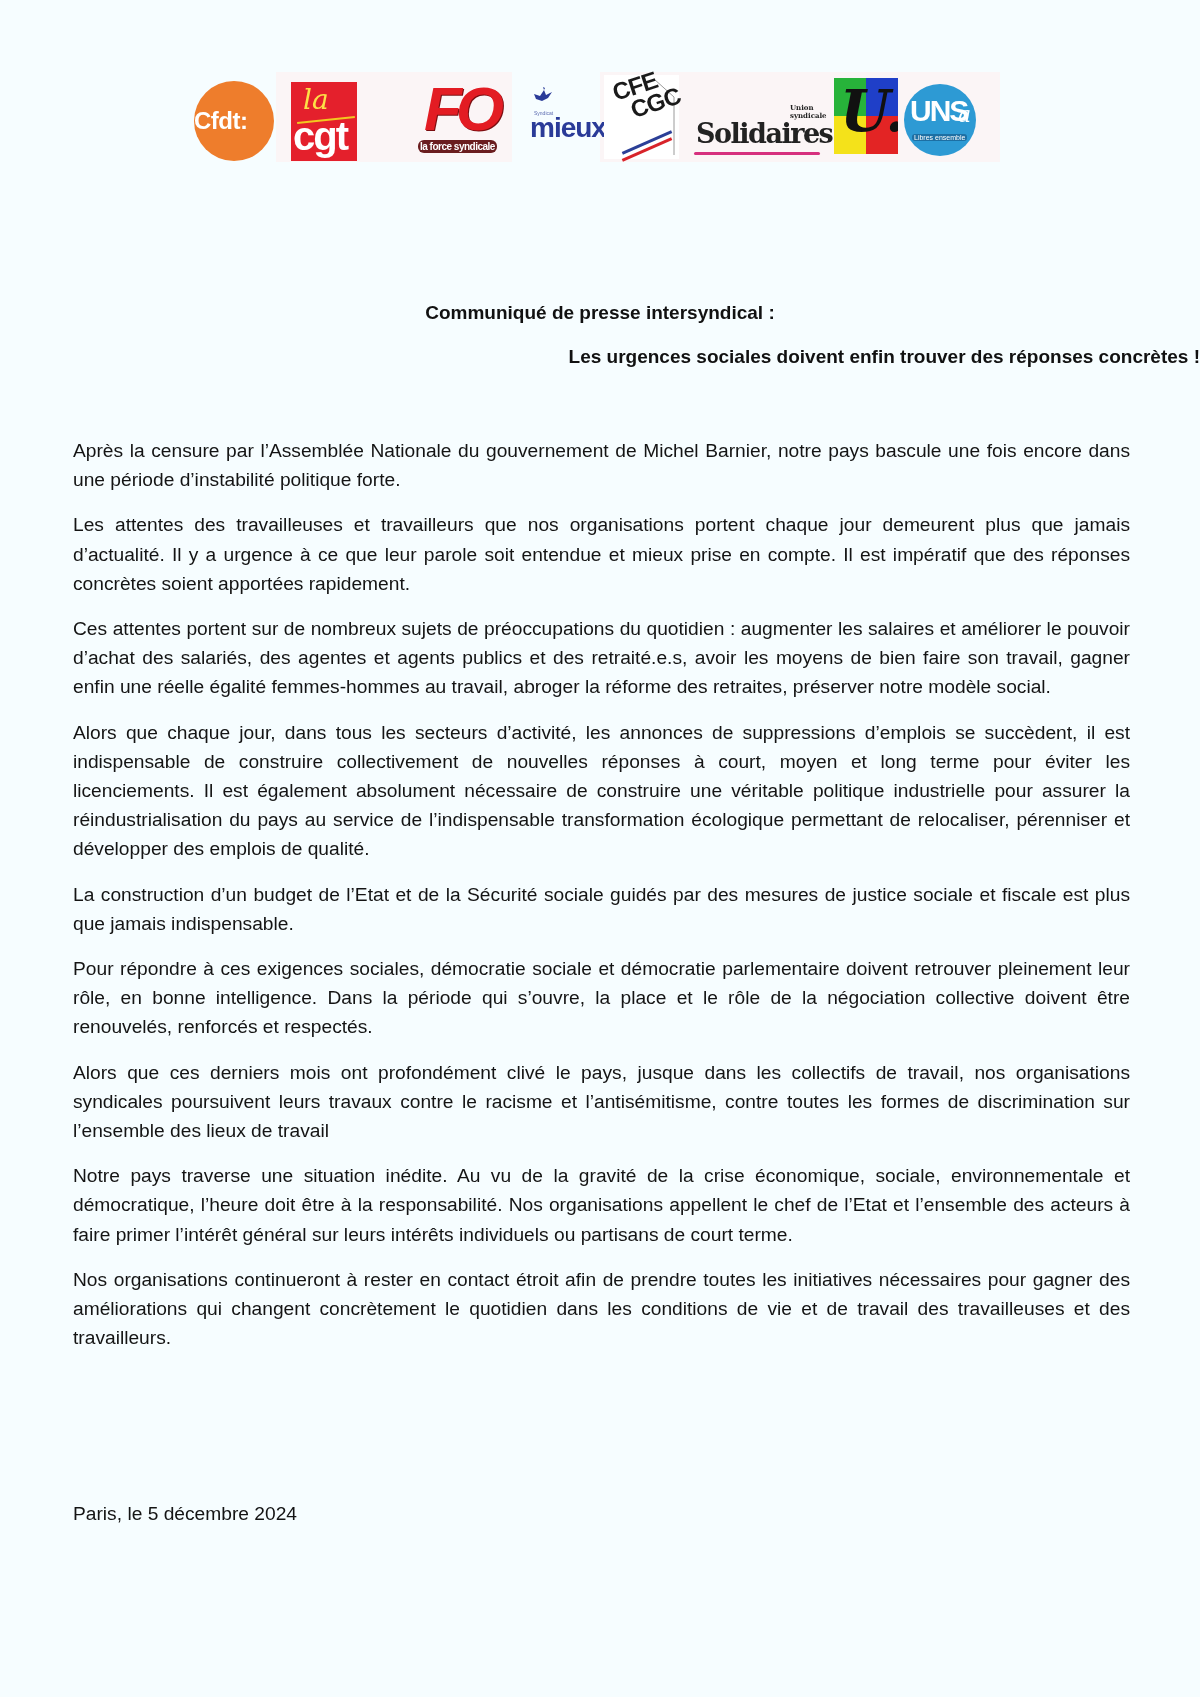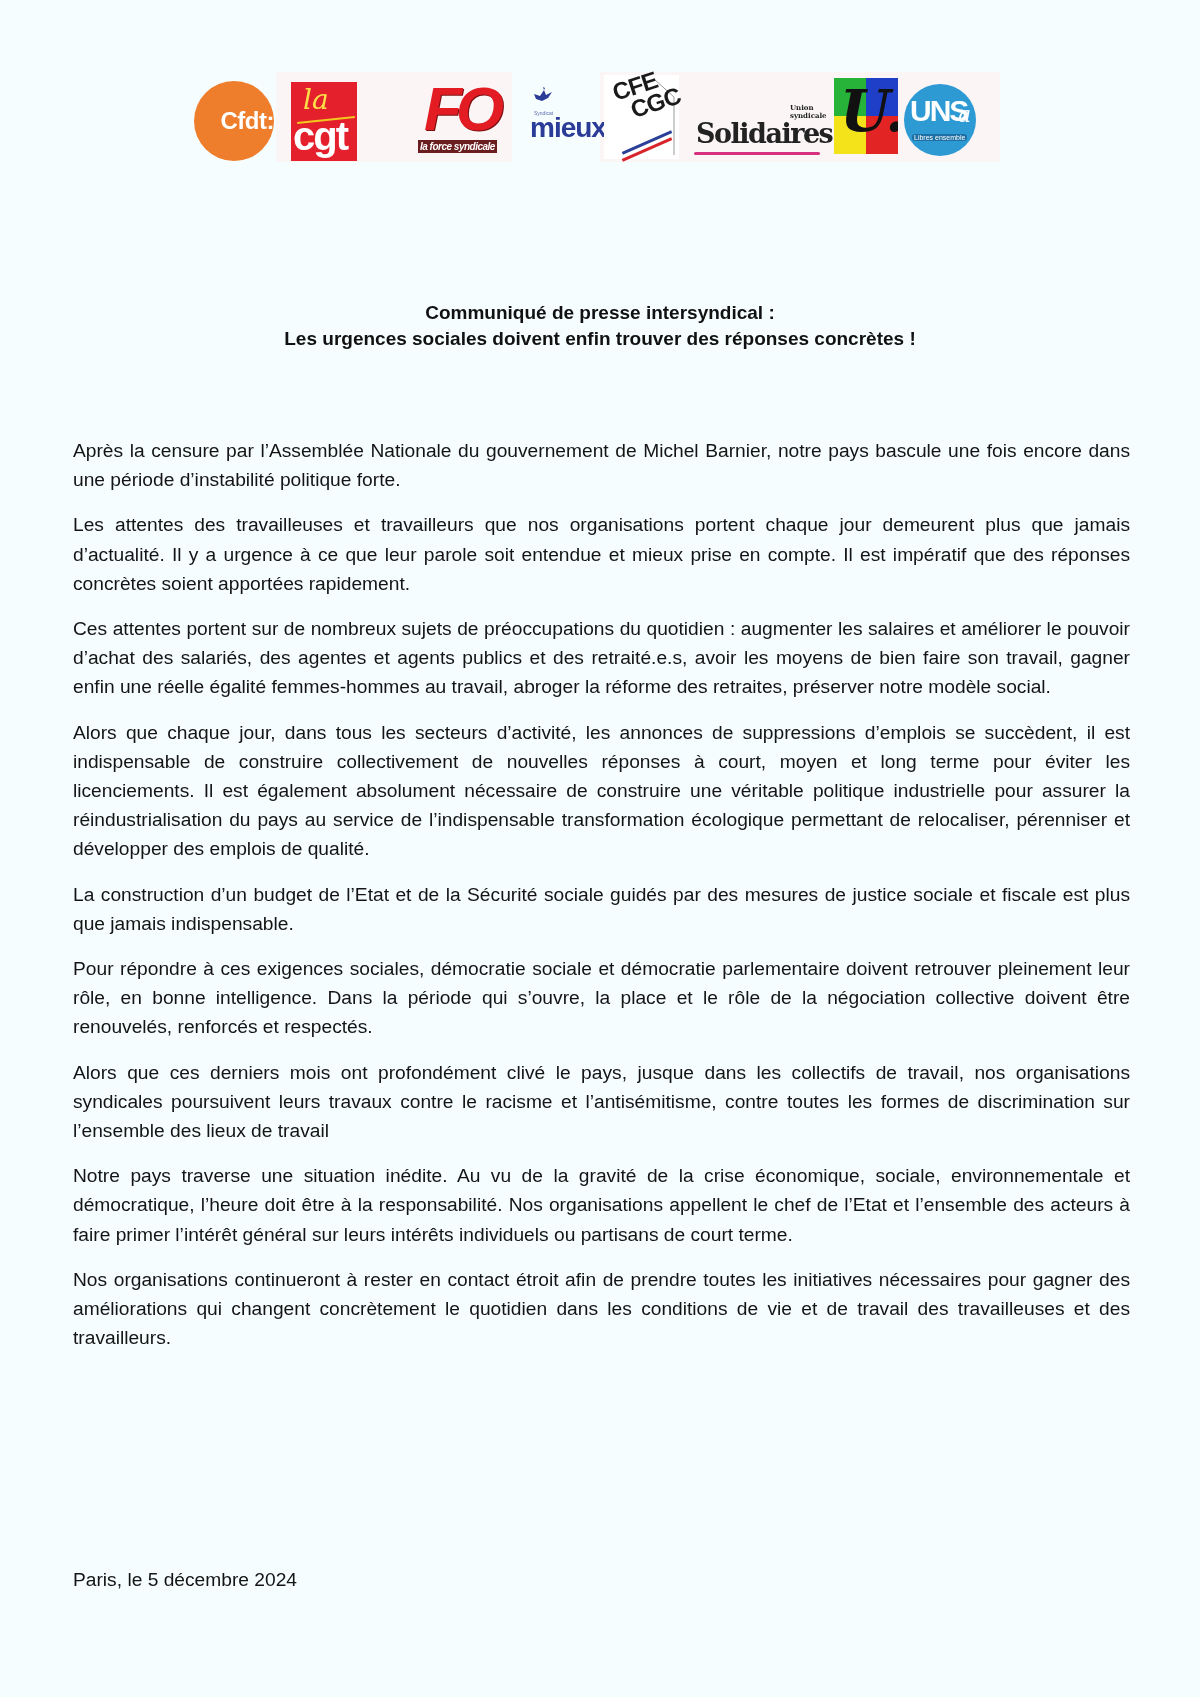--- a/index.html
+++ b/index.html
@@ -38,21 +38,21 @@
     
     .cfdt {
       left: 0;
       top: 9px;
       width: 80px;
       height: 80px;
       border-radius: 50%;
       background: #ee7d2c;
       display: flex;
       align-items: center;
-      justify-content: flex-end;
+      justify-content: flex-start;
       color: #ffffff;
       font-weight: bold;
       font-size: 24px;
       letter-spacing: -0.5px;
     }
 
     
     .cgt-box {
       left: 97px;
       top: 10px;
@@ -109,27 +109,27 @@
       letter-spacing: -6px;
       color: #e31c23;
       line-height: 1;
       text-shadow: 1px 1px 0 #7a0d10;
     }
     .fo-sub {
       position: absolute;
       left: 0;
       top: 62px;
       font-size: 10px;
-      font-style: italic;
       font-weight: bold;
       color: #ffffff;
       background: #6a1d1f;
       padding: 1px 2px;
       letter-spacing: -0.5px;
       white-space: nowrap;
+      border-radius: 6px;
     }
 
     
     .cftc {
       left: 336px;
       top: 12px;
       width: 62px;
       height: 70px;
       color: #2a3b98;
     }
@@ -291,40 +291,40 @@
     .heading {
       position: absolute;
       left: 0;
       width: 1200px;
       text-align: center;
       font-weight: bold;
       font-size: 19px;
       color: #111;
     }
     .heading-1 { top: 302px; }
-    .heading-2 { top: 328px; }
+    .heading-2 { top: 346px; text-align: right; }
 
     
     .body-text {
       position: absolute;
       left: 73px;
       top: 436px;
       width: 1057px;
       font-size: 19.2px;
       line-height: 29.2px;
       text-align: justify;
       color: #141414;
     }
     .body-text p {
       margin: 0 0 16px 0;
     }
     .signature {
       position: absolute;
       left: 73px;
-      top: 1569px;
+      top: 1503px;
       font-size: 19.2px;
       color: #141414;
     }
   </style>
 </head>
 <body>
 
 <div class="logo-strip">
   <div class="logo-bg" style="left:82px; top:0; width:236px; height:90px;"></div>
   <div class="logo-bg" style="left:406px; top:0; width:400px; height:90px;"></div>

